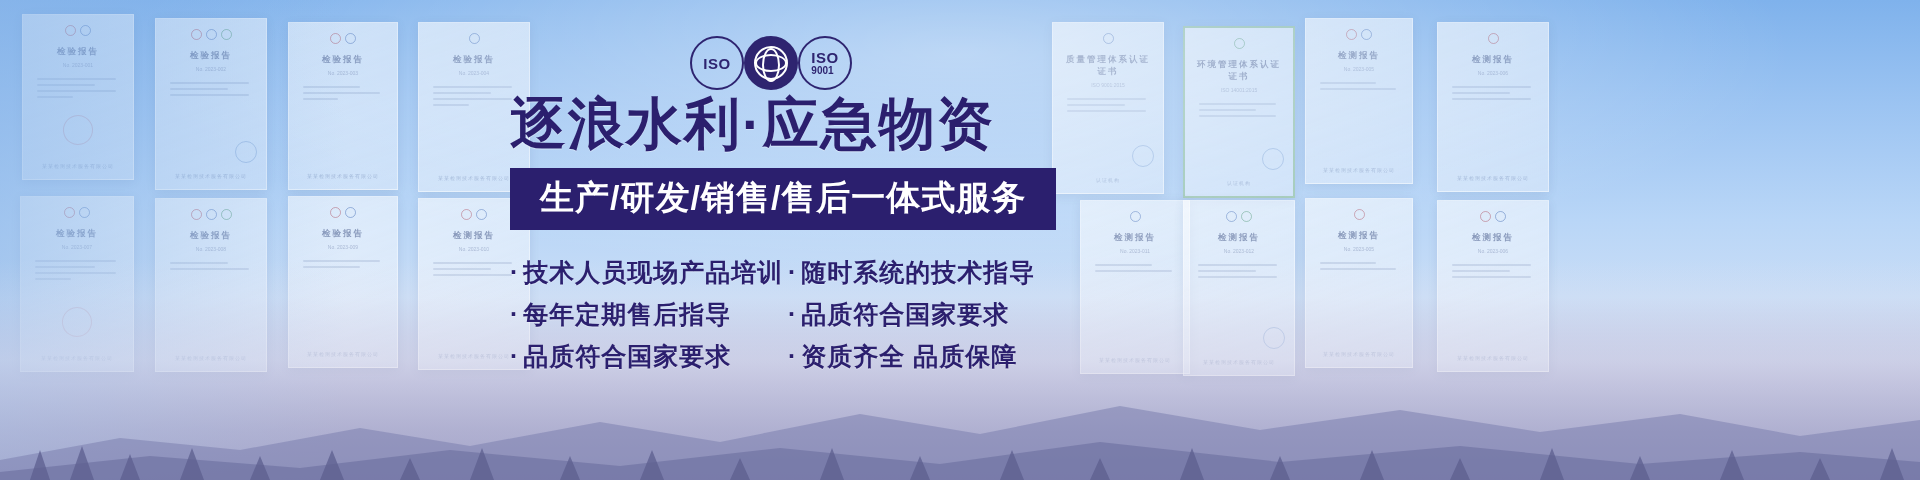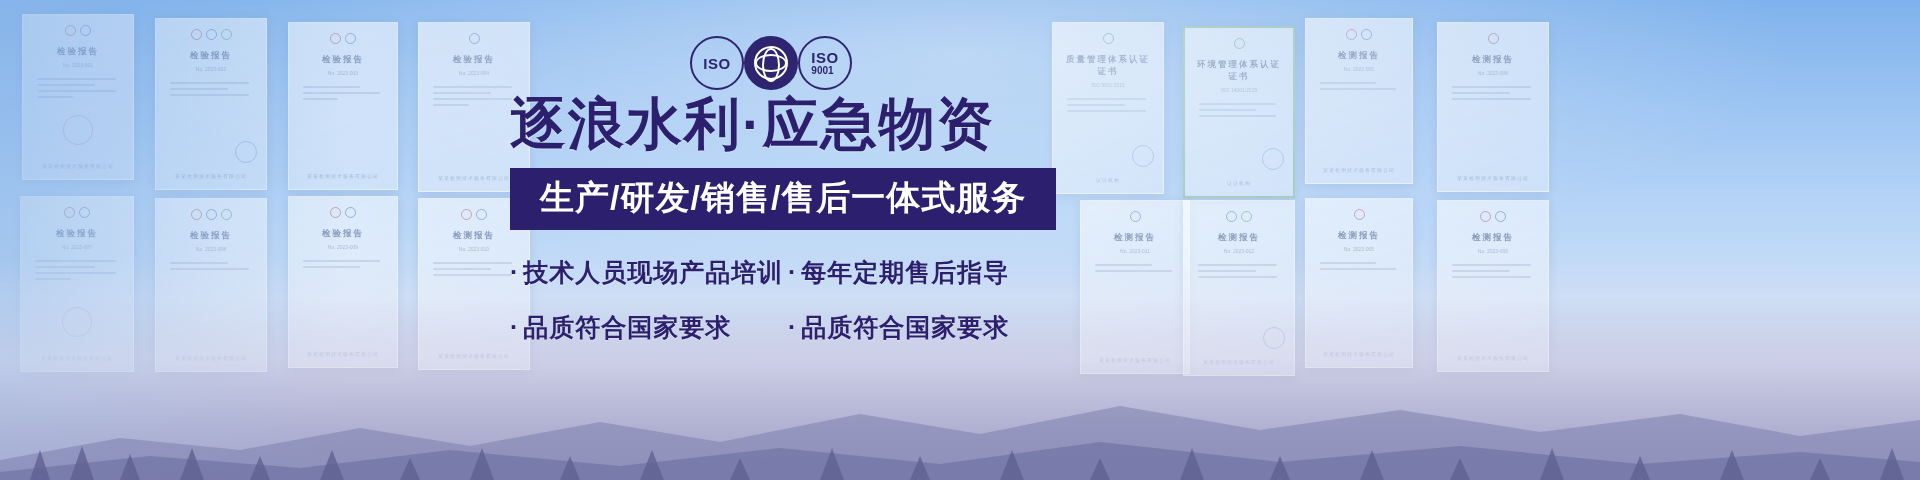--- a/index.html
+++ b/index.html
@@ -109,21 +109,21 @@
   .subbar{
     display:inline-block;margin-top:16px;
     background:#2b1f6e;color:#ffffff;
     font-size:34px;font-weight:700;letter-spacing:1px;
     padding:7px 30px 9px;white-space:nowrap;
   }
 
   .bullets{
     margin-top:26px;
     display:grid;grid-template-columns:278px 1fr;
-    row-gap:22px;
+    row-gap:9px;
   }
   .bullet{
     color:#2b1f6e;font-size:25px;font-weight:700;letter-spacing:1px;
     white-space:nowrap;text-shadow:0 1px 0 rgba(255,255,255,.3);
   }
   .bullet .dot{margin-right:4px;}
 </style>
 </head>
 <body>
 
@@ -417,19 +417,21 @@
       <span class="bt">ISO<small>9001</small></span>
     </div>
   </div>
 
   <div class="content">
     <div class="headline">逐浪水利·应急物资</div>
     <div class="subbar">生产/研发/销售/售后一体式服务</div>
 
     <div class="bullets">
       <div class="bullet"><span class="dot">·</span><span>技术人员现场产品培训</span></div>
+      <div class="bullet"><span class="dot">·</span><span>随时系统的技术指导</span></div>
       <div class="bullet"><span class="dot">·</span><span>每年定期售后指导</span></div>
       <div class="bullet"><span class="dot">·</span><span>品质符合国家要求</span></div>
       <div class="bullet"><span class="dot">·</span><span>品质符合国家要求</span></div>
+      <div class="bullet"><span class="dot">·</span><span>资质齐全 品质保障</span></div>
     </div>
   </div>
 
 </div>
 
 </body></html>

